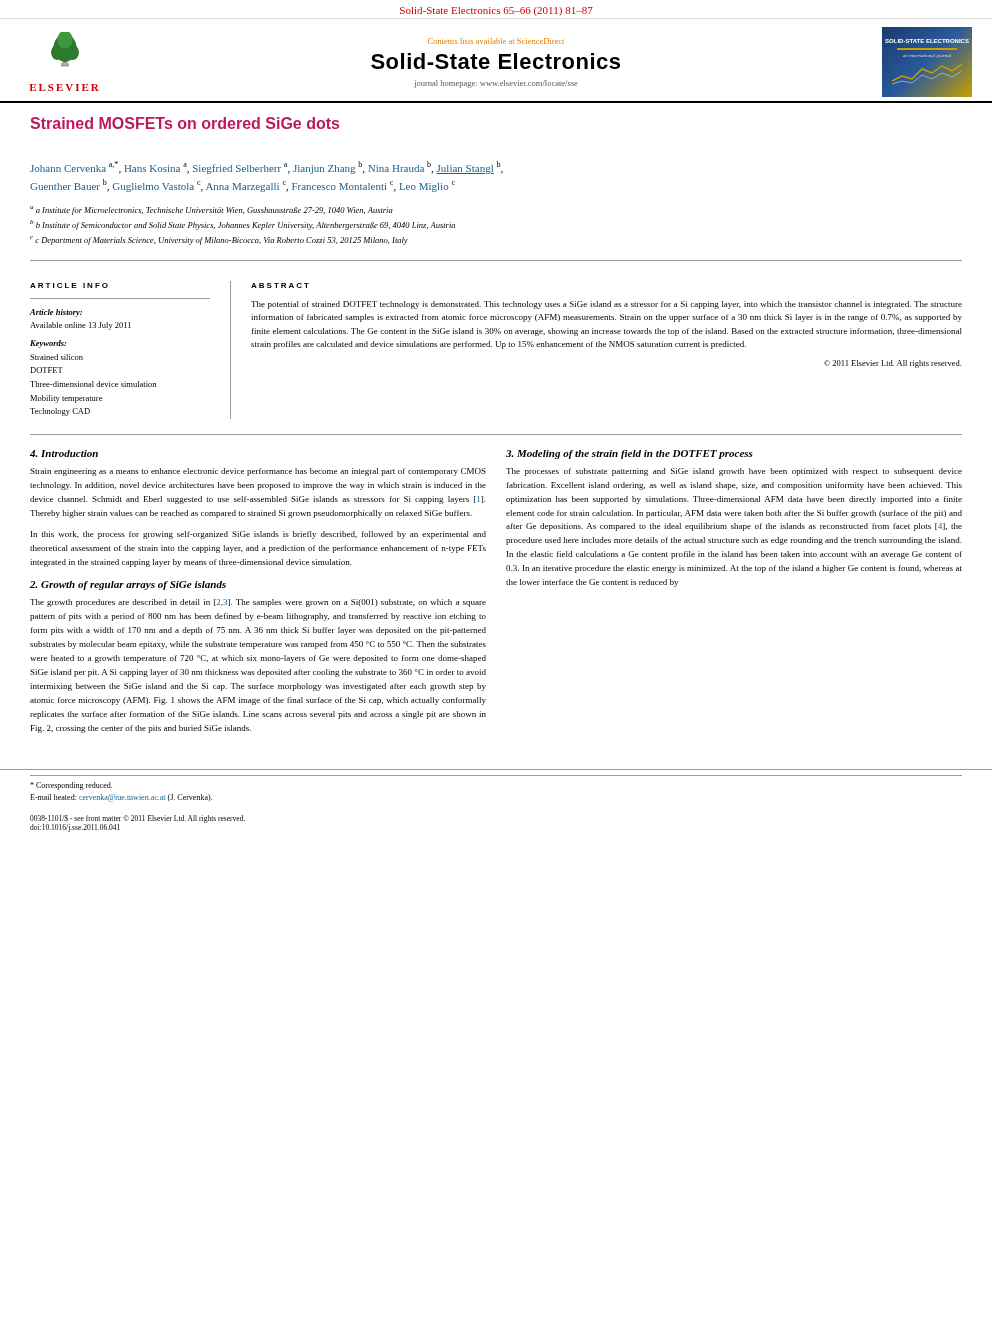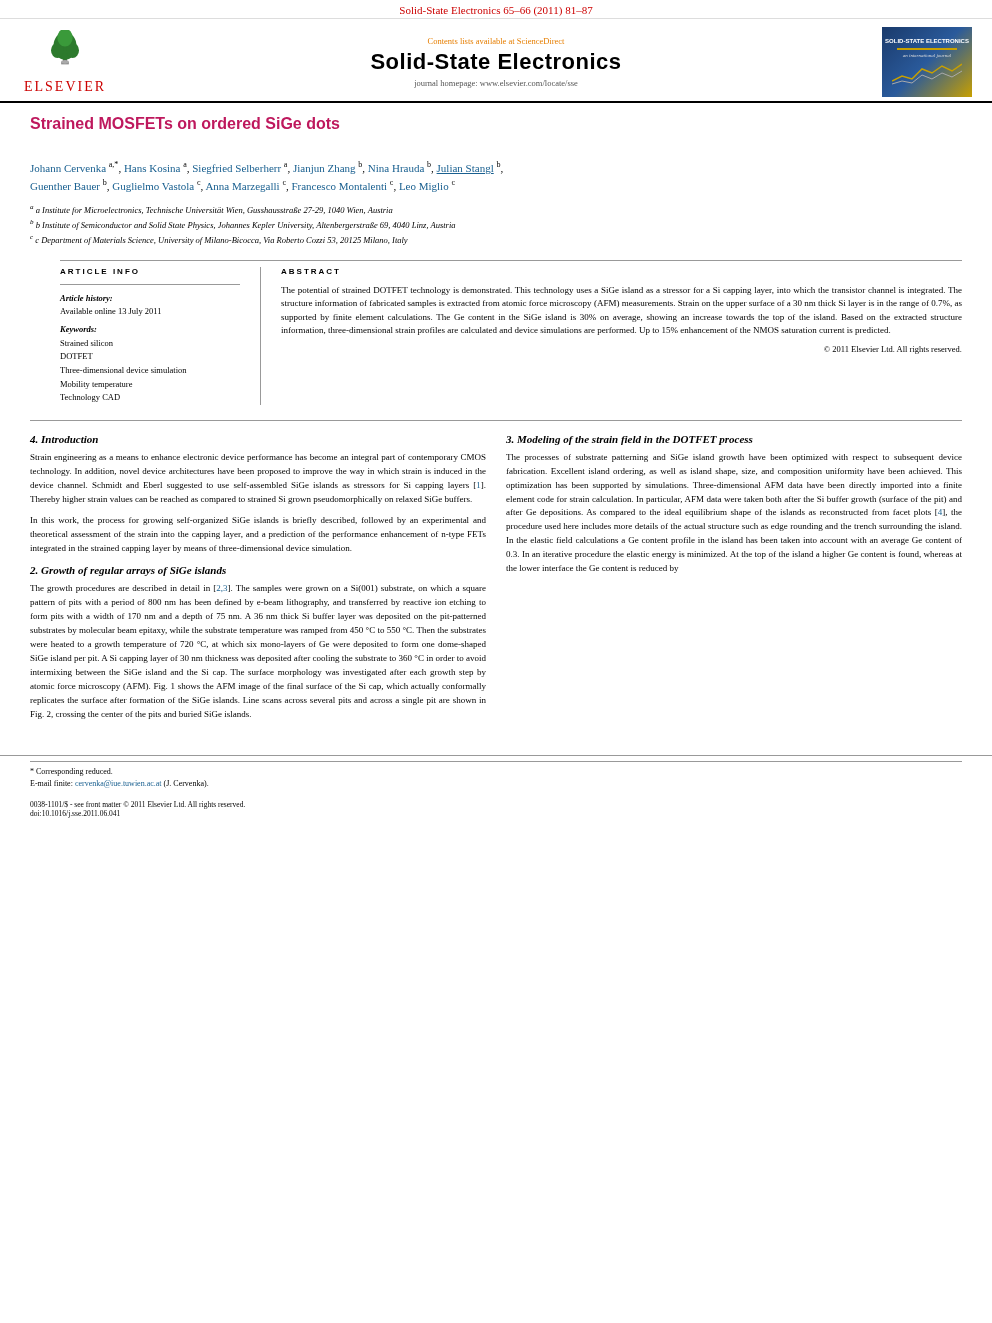--- a/index.html
+++ b/index.html
@@ -34,24 +34,24 @@
       width: 90px;
       display: flex;
       flex-direction: column;
       align-items: center;
     }
     .elsevier-tree {
       width: 40px;
       height: 35px;
     }
     .elsevier-text {
-      font-size: 14px;
+      font-size: 11px;
       color: #c00;
       letter-spacing: 2px;
-      font-weight: normal;
+      font-weight: bold;
       margin-top: 14px;
     }
     .header-center {
       flex: 1;
       text-align: center;
     }
     .sciencedirect-link {
       font-size: 8.5px;
       color: #555;
       margin-bottom: 3px;
@@ -129,22 +129,21 @@
       line-height: 1.6;
       color: #000;
     }
 
     
     .two-col {
       display: flex;
       gap: 20px;
       margin-bottom: 15px;
       border-top: 1px solid #999;
-      padding-top: 6px;
-      margin-left: 30px;
+      padding-top: 20px;
     }
     .article-info {
       width: 180px;
       flex-shrink: 0;
     }
     .article-info-title {
       font-size: 8px;
       letter-spacing: 2px;
       text-transform: uppercase;
       font-family: Arial, sans-serif;
@@ -374,21 +373,21 @@
   </div>
 
 </div>
 
 <div class="footer-area">
   <hr style="border:none;border-top:1px solid #999;margin-bottom:4px;">
   <div class="footnote">
     <span>* Corresponding reduced.</span>
   </div>
   <div class="footnote">
-    <span>E-mail finite:</span>
+    <span>E-mail heated:</span>
     <span style="color:#1a6090;">cervenka@iue.tuwien.ac.at</span>
     <span>(J. Cervenka).</span>
   </div>
   <div class="bottom-footer">
     <div class="bottom-footer-text">
       0038-1101/$ - see front matter © 2011 Elsevier Ltd. All rights reserved.<br>
       doi:10.1016/j.sse.2011.06.041
     </div>
   </div>
 </div>

